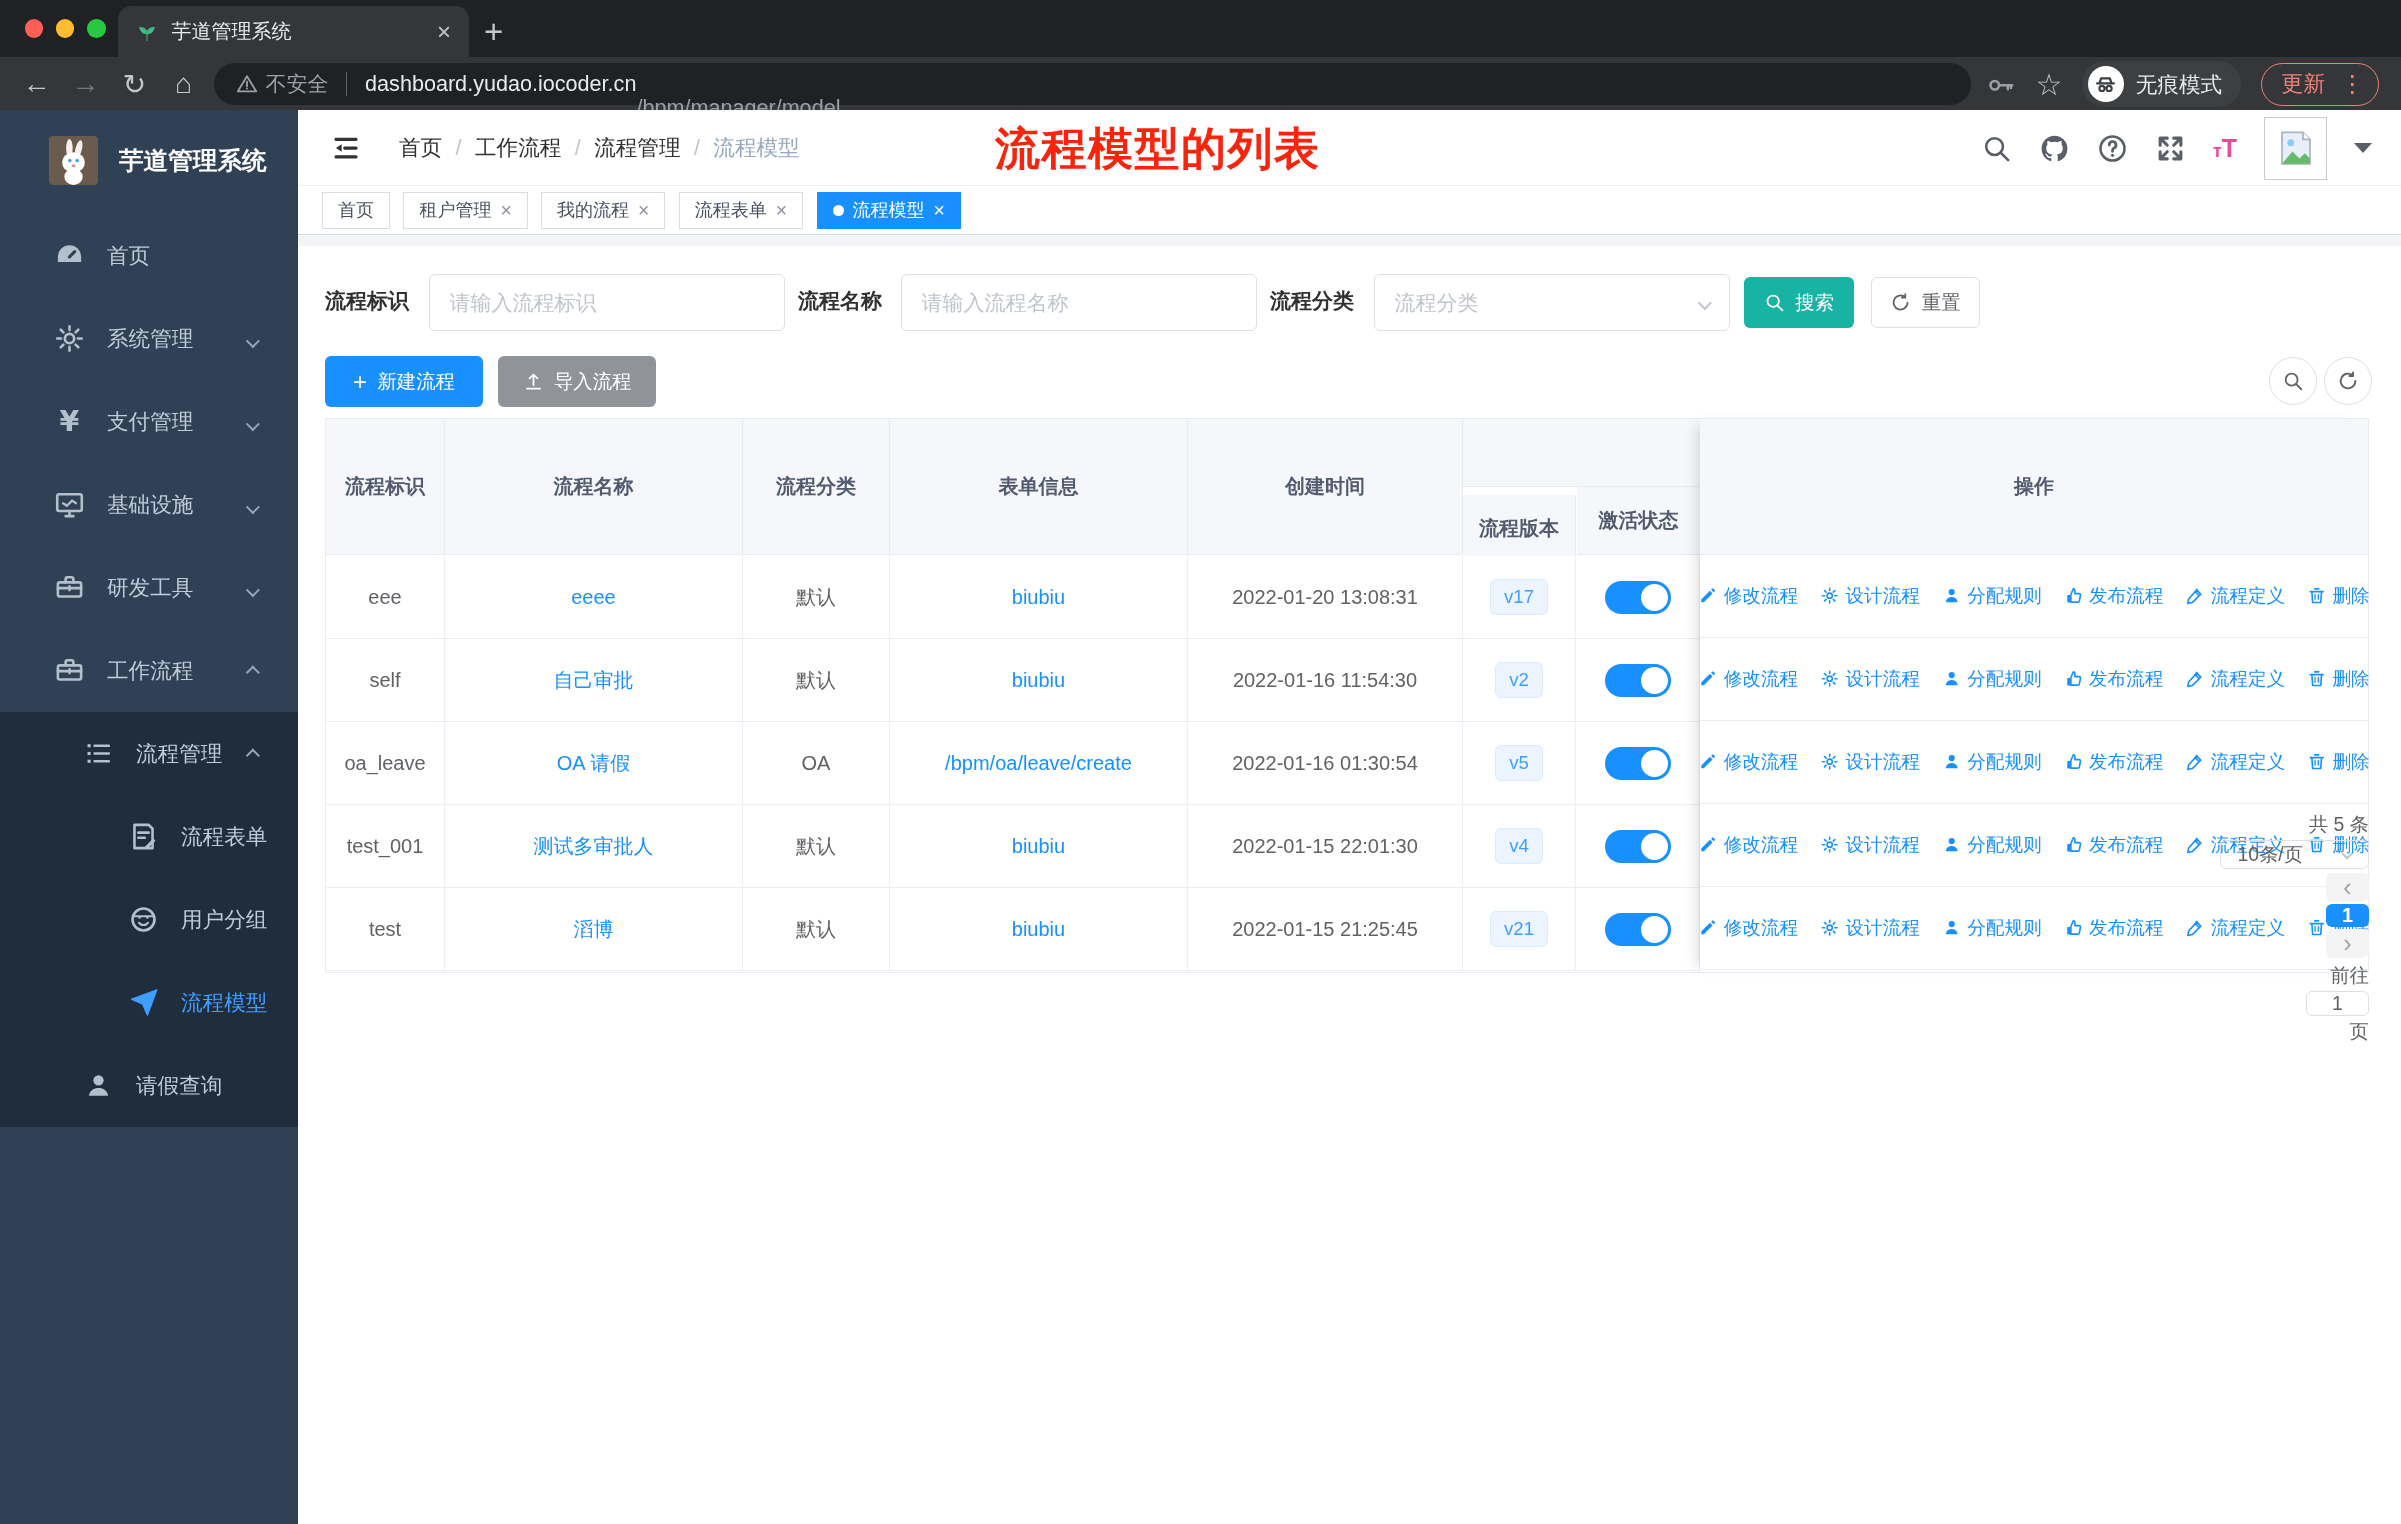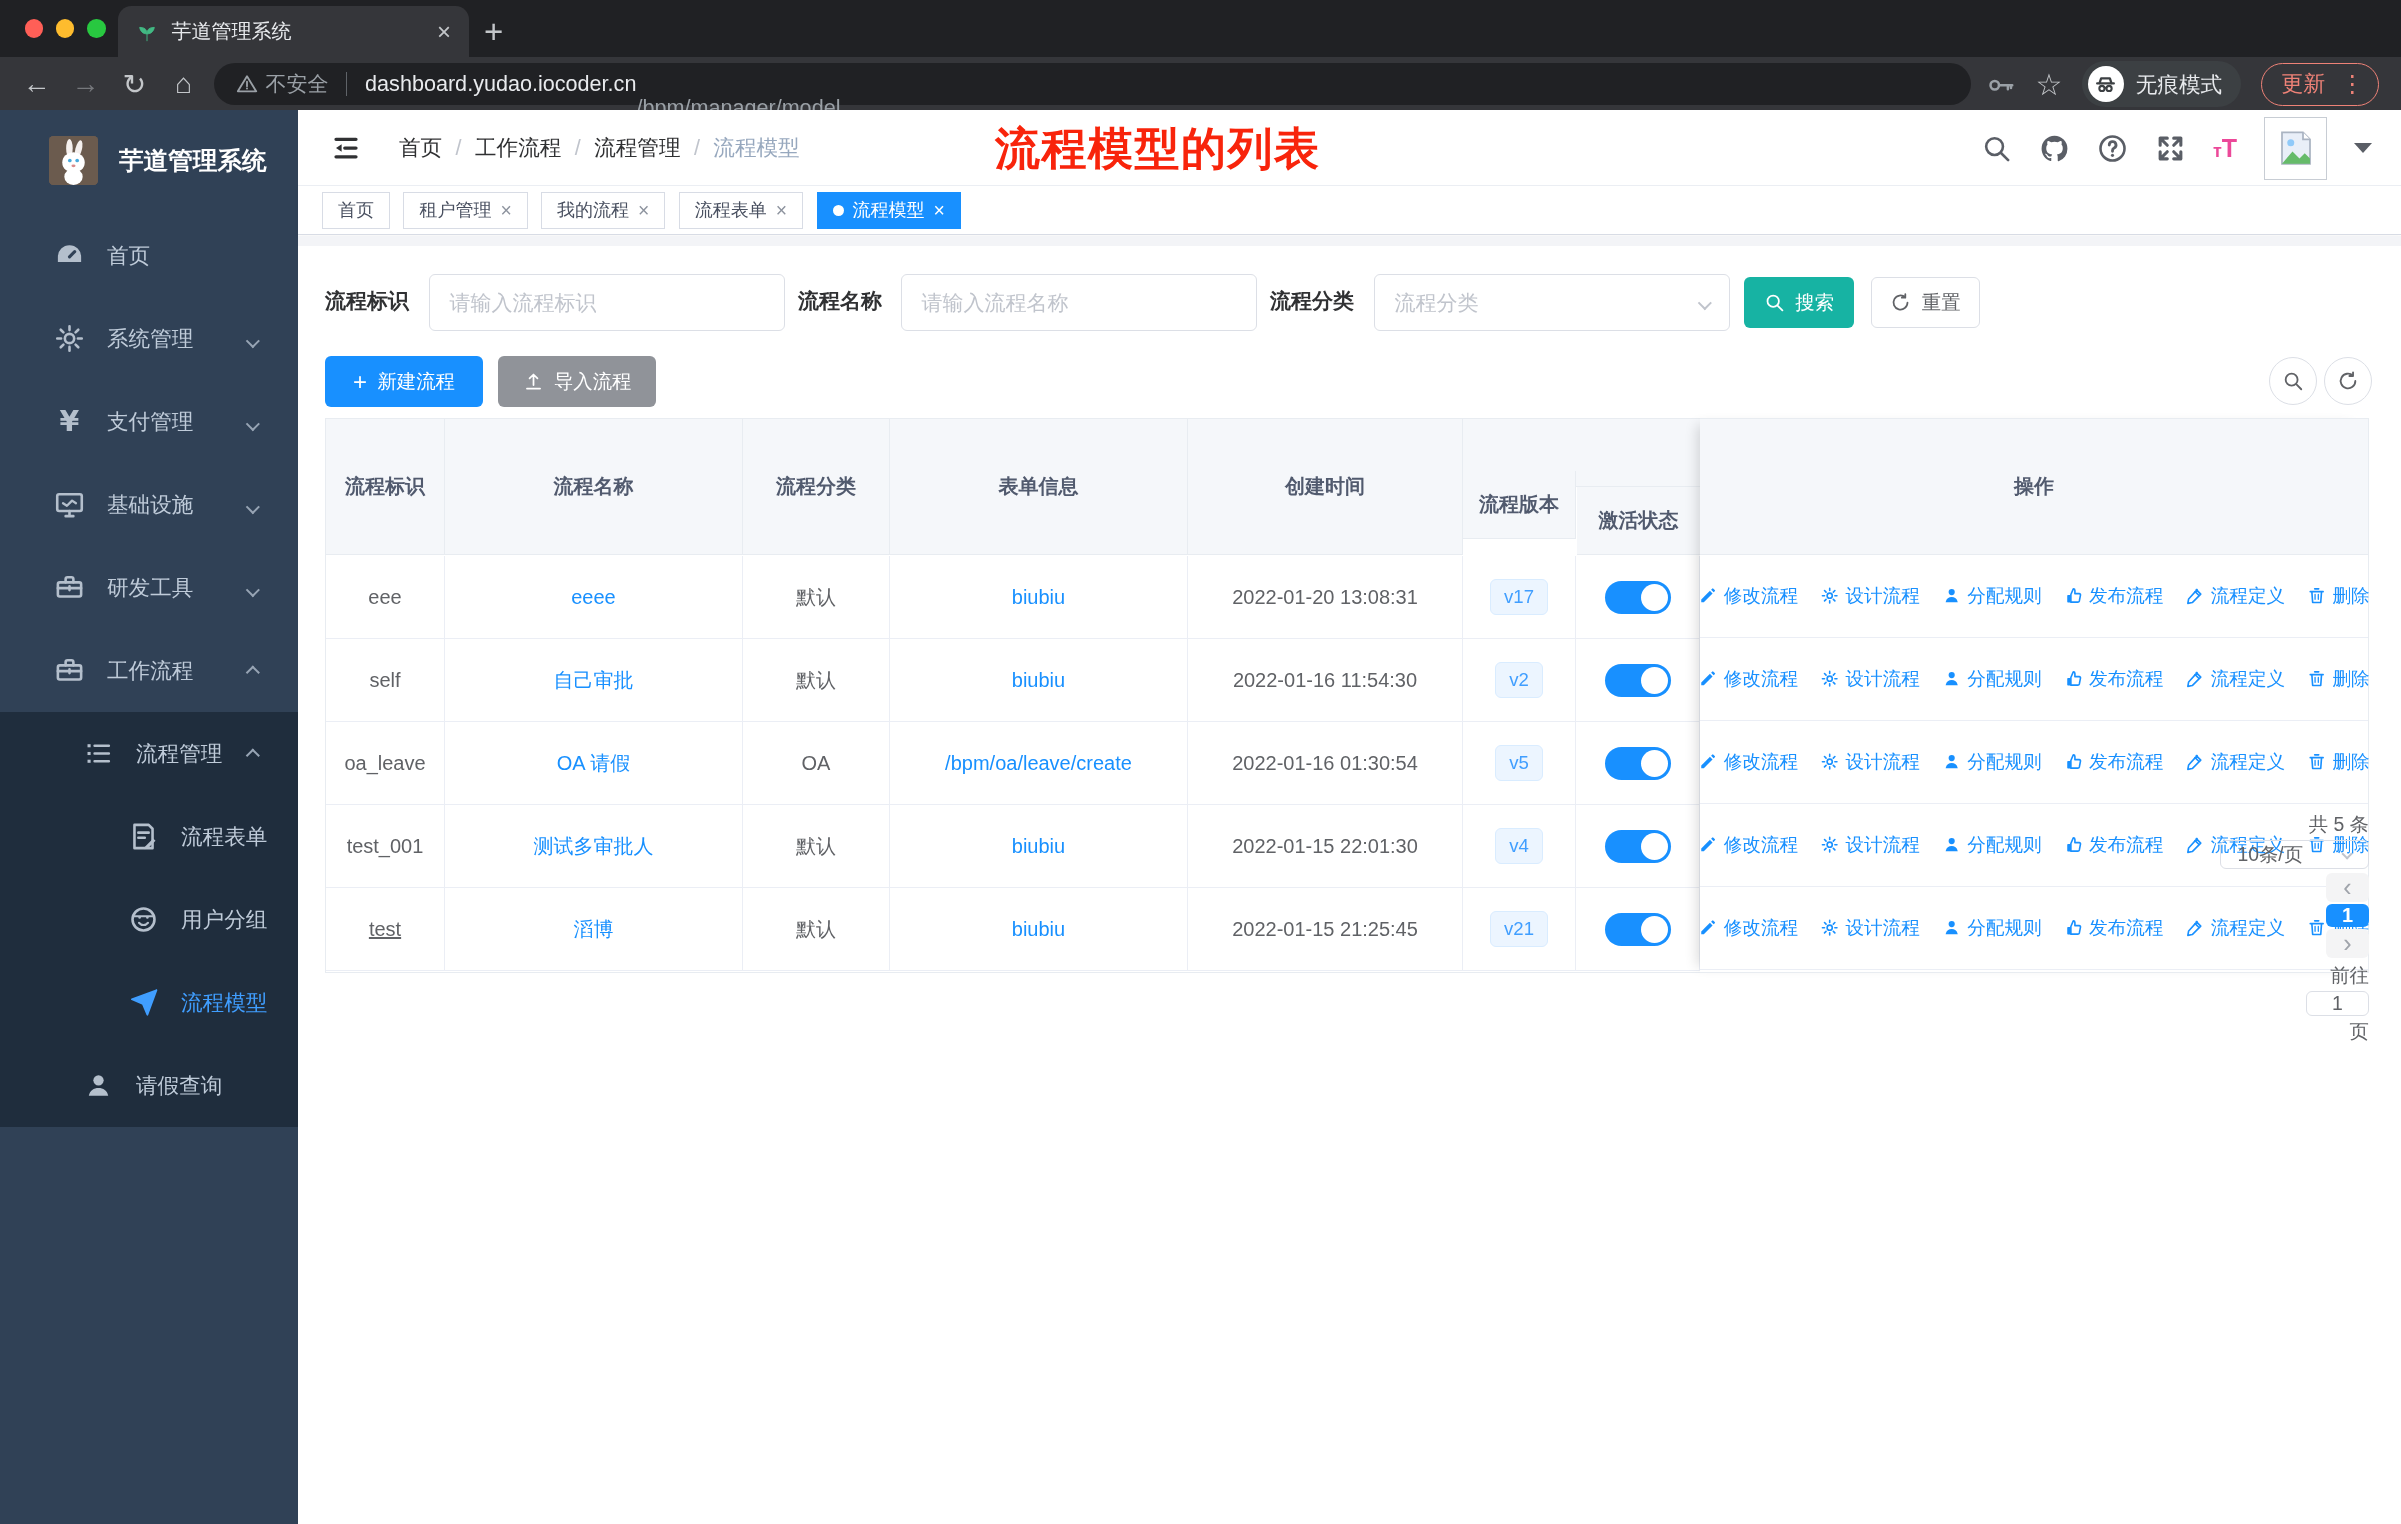--- a/index.html
+++ b/index.html
@@ -491,21 +491,21 @@
 
   <div class="abs tbl">
 
     <div class="th-cell" style="left:0;top:0;width:119px;height:136px">流程标识</div>
     <div class="th-cell" style="left:119px;top:0;width:298px;height:136px">流程名称</div>
     <div class="th-cell" style="left:417px;top:0;width:147px;height:136px">流程分类</div>
     <div class="th-cell" style="left:564px;top:0;width:298px;height:136px">表单信息</div>
     <div class="th-cell" style="left:862px;top:0;width:275px;height:136px">创建时间</div>
 
     <div class="th-cell" style="left:1137px;top:0;width:905px;height:68px;border-right:none">最新部署的流程定义</div>
-    <div class="th-cell" style="left:1137px;top:52px;width:113px;height:68px">流程版本</div>
+    <div class="th-cell" style="left:1137px;top:76px;width:113px;height:68px">流程版本</div>
     <div class="th-cell" style="left:1251px;top:68px;width:124px;height:68px">激活状态</div>
     <div class="th-cell" style="left:1375px;top:68px;width:668px;height:68px;border-right:none"></div>
 
     <div class="body-rows" id="rows">
         <div class="trow">
           <div class="tcell " style="width: 119px;">eee</div>
           <div class="tcell link" style="width: 298px;">eeee</div>
           <div class="tcell " style="width: 147px;">默认</div>
           <div class="tcell link" style="width: 298px;">biubiu</div>
           <div class="tcell " style="width: 275px;">2022-01-20 13:08:31</div>
@@ -561,21 +561,21 @@
             <span class="vbadge">v4</span>
           </div>
           <div class="tcell" style="width: 124px;">
             <span class="toggle">
               <span class="knob"></span>
             </span>
           </div>
           <div class="tcell" style="flex: 1 1 0%; border-right: none;"></div>
         </div>
         <div class="trow">
-          <div class="tcell " style="width: 119px; text-decoration: underline;">test</div>
+          <div class="tcell " style="width: 119px;">test</div>
           <div class="tcell link" style="width: 298px;">滔博</div>
           <div class="tcell " style="width: 147px;">默认</div>
           <div class="tcell link" style="width: 298px;">biubiu</div>
           <div class="tcell " style="width: 275px;">2022-01-15 21:25:45</div>
           <div class="tcell" style="width: 113px;">
             <span class="vbadge">v21</span>
           </div>
           <div class="tcell" style="width: 124px;">
             <span class="toggle">
               <span class="knob"></span>

